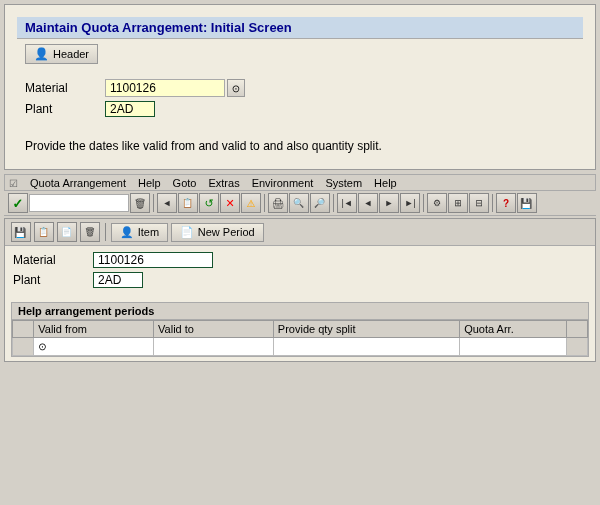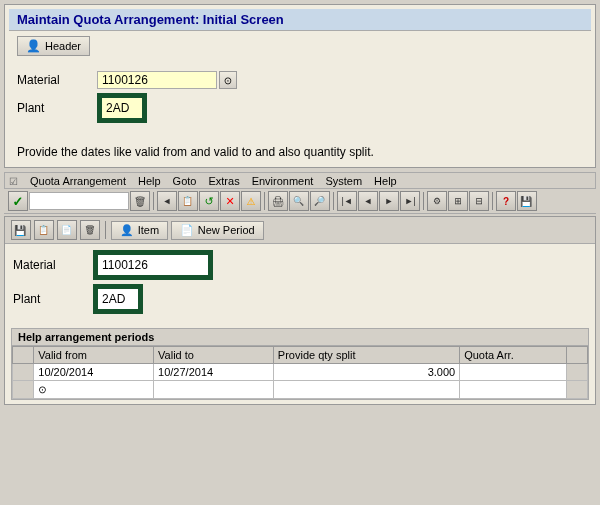--- a/index.html
+++ b/index.html
@@ -10,21 +10,21 @@
       width: 600px;
       height: 505px;
       overflow: hidden;
     }
 
     
     .top-panel {
       background: #f0ece0;
       border: 1px solid #999;
       margin: 4px;
-      padding: 4px;
+      padding: 12px;
     }
 
     .panel-title {
       background: #c8d8e8;
       border-bottom: 1px solid #aaa;
       padding: 3px 8px;
       font-size: 13px;
       font-weight: bold;
       color: #00008b;
     }
@@ -62,25 +62,25 @@
 
     .form-input {
       border: 1px solid #aaa;
       padding: 1px 4px;
       font-size: 12px;
       background: #ffffcc;
       height: 18px;
     }
 
     .form-input-plain {
-      border: 5px solid #14532d;
+      border: 1px solid #14532d;
       padding: 1px 4px;
       font-size: 12px;
       background: #ffffcc;
-      height: 30px;
+      height: 16px;
     }
 
     .input-with-btn {
       display: flex;
       align-items: center;
       gap: 2px;
     }
 
     .input-search-btn {
       width: 18px;
@@ -325,28 +325,20 @@
           <th style="background:#d4d0c8;"></th>
           <th>Valid from</th>
           <th>Valid to</th>
           <th>Provide qty split</th>
           <th>Quota Arr.</th>
           <th style="background:#d4d0c8;"></th>
         </tr>
       </thead>
       <tbody>
         <tr>
-          <td style="background:#d4d0c8;"></td>
-          <td>10/20/2014</td>
-          <td>10/27/2014</td>
-          <td class="right">3.000</td>
-          <td></td>
-          <td style="background:#d4d0c8;"></td>
-        </tr>
-        <tr>
           <td style="background:#d4d0c8; height:18px;"></td>
           <td>
             <div style="display:flex; align-items:center; gap:2px;">
               <span style="font-size:10px;">⊙</span>
             </div>
           </td>
           <td></td>
           <td></td>
           <td></td>
           <td style="background:#d4d0c8;"></td>

